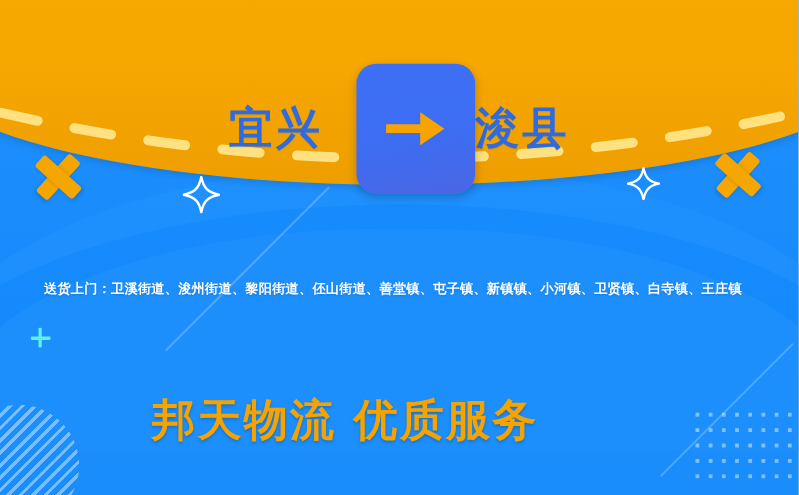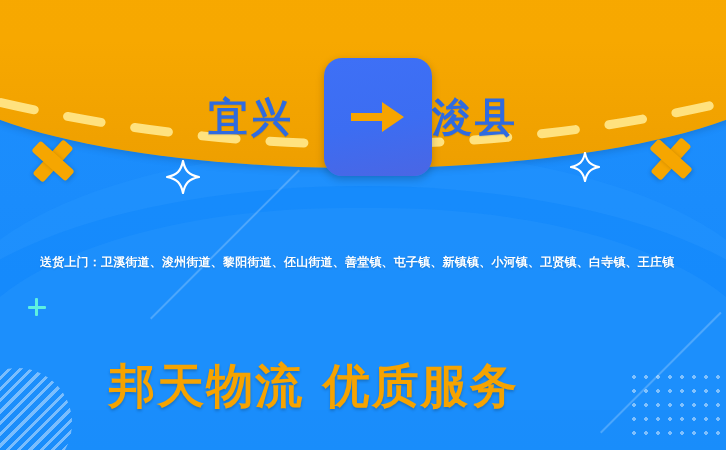--- a/index.html
+++ b/index.html
@@ -219,21 +219,21 @@
 
   .slogan {
     position: absolute;
     left: 0;
     top: 358px;
     width: 627px;
     text-align: center;
     color: #F6A300;
     font-family: "DejaVu Serif", "Liberation Serif", serif;
     font-weight: bold;
-    font-size: 47px;
+    font-size: 40px;
     line-height: 1.2;
     letter-spacing: 2px;
     text-shadow: 0 2px 3px rgba(0,0,0,.20);
   }
 </style>
 </head>
 <body>
 
 <div class="banner">
 

